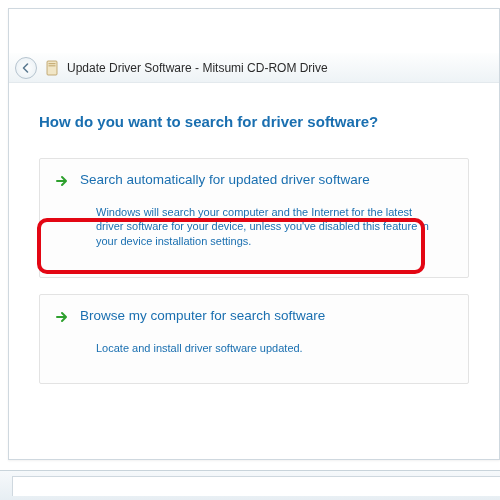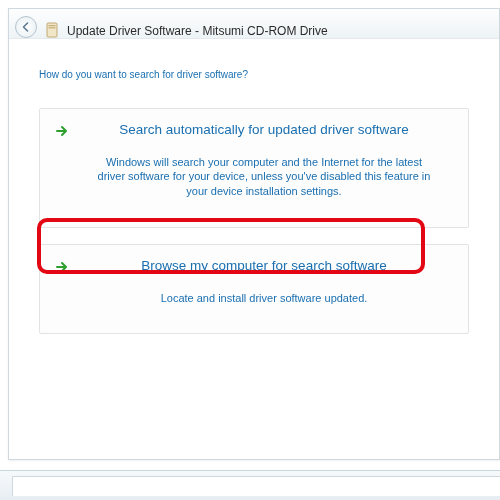--- a/index.html
+++ b/index.html
@@ -21,23 +21,24 @@
     height: 452px;
     border: 1px solid #cfd8df;
     background: #fff;
     box-shadow: 0 1px 2px rgba(0,0,0,0.06);
   }
   .titlebar {
     height: 30px;
     background: linear-gradient(#fdfefe, #eef3f6);
     border-bottom: 1px solid #e3e9ed;
     display: flex;
-    align-items: flex-end;
+    align-items: center;
     padding: 0 6px;
     gap: 8px;
+    margin-top: 44px;
   }
   .back-btn {
     width: 22px;
     height: 22px;
     border-radius: 50%;
     border: 1px solid #b6c4cf;
     background: radial-gradient(#fff,#e6eef3);
     display: flex;
     align-items: center;
     justify-content: center;
@@ -53,35 +54,34 @@
   }
   .title-text {
     font-size: 12px;
     color: #2b2b2b;
   }
   .content {
     padding: 30px 30px 20px 30px;
   }
   .heading {
     color: #1a6fb0;
-    font-size: 10px;
+    font-size: 15px;
     margin: 0 0 28px 0;
-    font-weight: 400;
+    font-weight: 700;
   }
   .option {
     border: 1px solid #e3e3e3;
     border-radius: 2px;
     padding: 12px 20px 12px 14px;
     margin-bottom: 16px;
     display: flex;
     align-items: flex-start;
     gap: 10px;
     cursor: pointer;
     background: #fdfdfd;
-    text-align: center;
   }
   .option-body { flex:1; min-width:0; }
   .option-title {
     color: #1a6fb0;
     font-size: 13.5px;
     margin: 0 0 2px 0;
     line-height: 1.3;
   }
   .option-desc {
     color: #1a6fb0;

